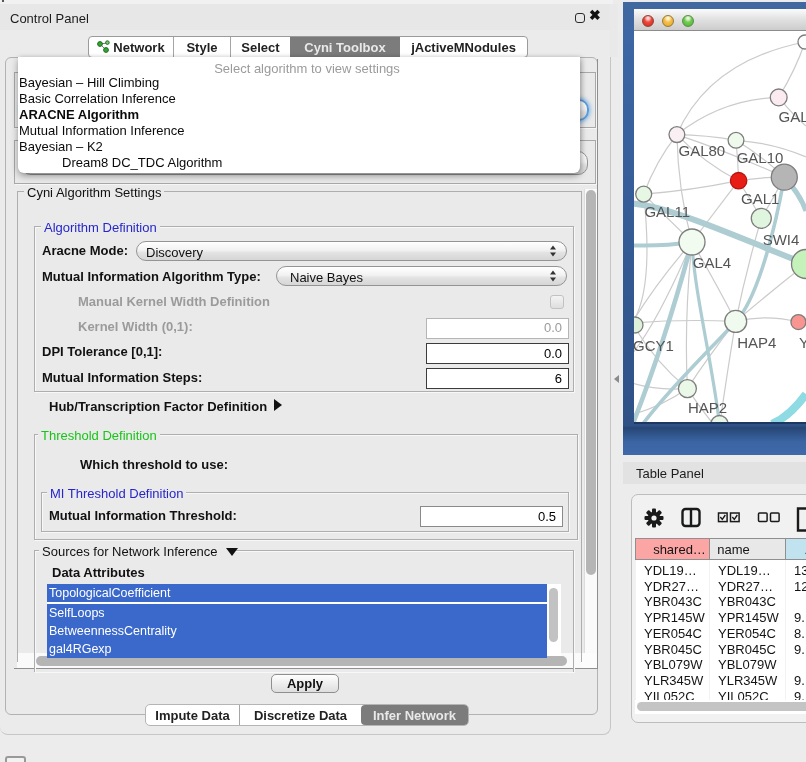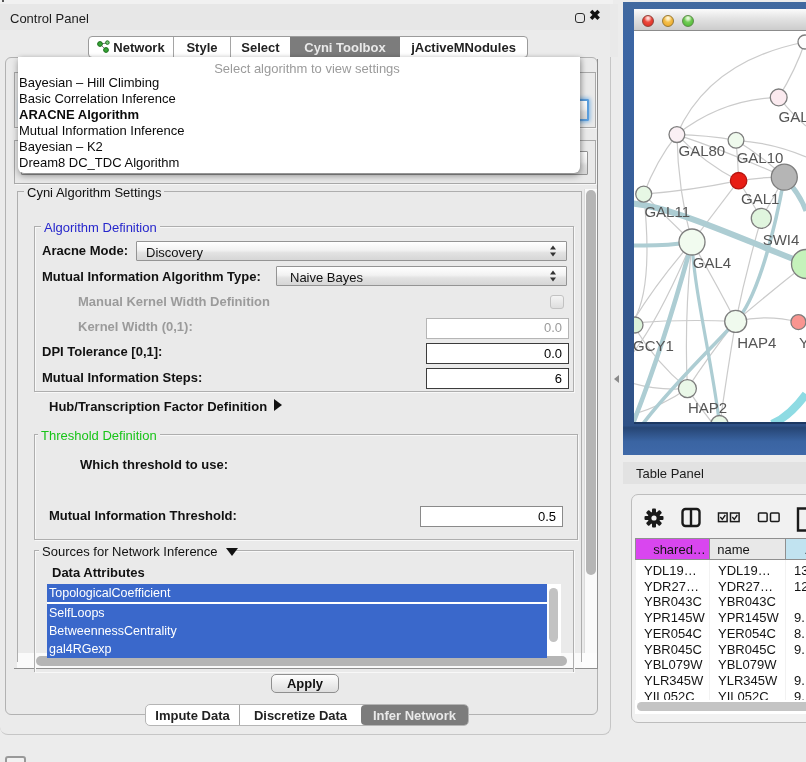--- a/index.html
+++ b/index.html
@@ -13,21 +13,21 @@
 #floatbtn{position:absolute;left:575px;top:8.5px;width:10px;height:10px;border:1.5px solid #2a2a2a;border-radius:3px;}
 #closebtn{position:absolute;left:589px;top:3px;font-size:14px;font-weight:bold;color:#111;}
 
 #tabbar{position:absolute;left:88px;top:32px;height:22px;background:#fff;border:1px solid #9b9b9b;border-radius:4px;display:flex;align-items:center;font-size:13px;font-weight:bold;color:#222;}
 .tabseg{height:100%;display:flex;align-items:center;justify-content:center;position:relative;}
 .tabsep{width:1px;height:100%;background:#a5a5a5;}
 .tabsel{background:#7c7c7c;color:#e9e9e9;}
 
 #panel{position:absolute;left:5px;top:53px;width:593px;height:658px;background:#eaeaea;border:1px solid #b2b2b2;border-radius:6px;}
 .framebox{position:absolute;border:1px solid #a8a8a8;box-shadow:1px 1px 0 #f6f6f6;background:#e9e9e9;}
-.combo{position:absolute;background:linear-gradient(#ffffff,#f2f2f2 45%,#e2e2e2 60%,#d6d6d6);border:1px solid #949494;border-radius:1px;font-size:13px;color:#111;}
+.combo{position:absolute;background:linear-gradient(#ffffff,#f2f2f2 45%,#e2e2e2 60%,#d6d6d6);border:1px solid #949494;border-radius:10px;font-size:13px;color:#111;}
 .combo .ctxt{position:absolute;left:12px;top:3px;}
 .arrows{position:absolute;right:10px;top:50%;transform:translateY(-50%);width:6px;height:11px;}
 .arrows:before{content:"";position:absolute;left:0;top:0;border-left:3px solid transparent;border-right:3px solid transparent;border-bottom:4.5px solid #333;}
 .arrows:after{content:"";position:absolute;left:0;bottom:0;border-left:3px solid transparent;border-right:3px solid transparent;border-top:4.5px solid #333;}
 .group{position:absolute;border:1px solid #aeaeae;box-shadow:1px 1px 0 #f8f8f8,inset 1px 1px 0 #f8f8f8;}
 .gtitle{position:absolute;top:-7.5px;font-size:13px;background:#eaeaea;padding:0 3px;white-space:nowrap;}
 .blbl{font-size:13px;font-weight:bold;color:#111;position:absolute;white-space:nowrap;}
 .glbl{font-size:13px;font-weight:bold;color:#9b9b9b;position:absolute;white-space:nowrap;margin-left:34px;}
 .tfield{position:absolute;background:#fff;font-size:13px;text-align:right;padding-right:6px;}
 
@@ -126,20 +126,23 @@
       <div class="blbl" style="left:36px;top:312px;">Mutual Information Steps:</div>
       <div class="tfield" style="left:420px;top:310px;width:143px;height:21px;border:1px solid #3c3c3c;color:#000;line-height:19px;">6</div>
       <div class="blbl" style="left:43px;top:341px;">Hub/Transcription Factor Definition</div>
       <div class="abs" style="left:268px;top:341px;width:0;height:0;border-top:6px solid transparent;border-bottom:6px solid transparent;border-left:8px solid #111;"></div>
 
       <div class="group" style="left:28px;top:376px;width:544px;height:106px;">
         <div class="gtitle" style="left:3px;color:#18c418;">Threshold Definition</div>
       </div>
       <div class="blbl" style="left:74px;top:399px;">Which threshold to use:</div>
 
+      <div class="group" style="left:35px;top:434px;width:528px;height:40px;">
+        <div class="gtitle" style="left:5px;color:#2626cc;">MI Threshold Definition</div>
+      </div>
       <div class="blbl" style="left:43px;top:450px;">Mutual Information Threshold:</div>
       <div class="tfield" style="left:414px;top:448px;width:143px;height:21px;border:1px solid #8a8a8a;color:#000;line-height:19px;">0.5</div>
 
       <div class="group" style="left:28px;top:492px;width:540px;height:122px;border-bottom:none;">
         <div class="gtitle" style="left:4px;color:#111;">Sources for Network Inference&nbsp;&nbsp;&nbsp;&nbsp;</div>
       </div>
       <div class="abs" style="left:220px;top:490px;width:0;height:0;border-left:6.5px solid transparent;border-right:6.5px solid transparent;border-top:8px solid #111;z-index:3;"></div>
       <div class="blbl" style="left:38px;top:507px;padding-left:8px;">Data Attributes</div>
       <div id="datalist" style="left:41px;top:526px;width:514px;height:72px;">
         <div class="litem" style="width:500px;">TopologicalCoefficient</div>
@@ -158,21 +161,21 @@
     </div>
   </div>
 
   <div id="overlay">
     <div class="hdr" style="top:4px;padding-left:16px;">Select algorithm to view settings</div>
     <div class="oitem" style="top:18px;">Bayesian – Hill Climbing</div>
     <div class="oitem" style="top:34px;">Basic Correlation Inference</div>
     <div class="oitem" style="top:50px;font-weight:bold;">ARACNE Algorithm</div>
     <div class="oitem" style="top:66px;">Mutual Information Inference</div>
     <div class="oitem" style="top:82px;">Bayesian – K2</div>
-    <div class="oitem" style="top:98px;">Dream8 DC_TDC Algorithm</div>
+    <div class="oitem" style="top:98px;margin-left:43px;">Dream8 DC_TDC Algorithm</div>
   </div>
 
   <div class="abs" style="left:5px;top:756px;width:21px;height:14px;border:2px solid #999999;border-radius:3px;background:#f2f2f2;"></div>
 
   <div class="abs" style="left:614px;top:375px;width:0;height:0;border-top:4px solid transparent;border-bottom:4px solid transparent;border-right:5px solid #8a8a8a;"></div>
 
   <div id="netwin">
     <div id="nettitle">
       <div class="light" style="left:8px;background:radial-gradient(circle at 50% 22%,#ffd5d2 0 10%,rgba(255,200,200,0) 42%),radial-gradient(circle at 50% 40%,#f25c50,#e23429 70%,#a9221a);border:1px solid #93423a;"></div>
       <div class="light" style="left:28px;background:radial-gradient(circle at 50% 22%,#fff3cf 0 10%,rgba(255,240,200,0) 42%),radial-gradient(circle at 50% 40%,#f8ce63,#eeaf33 70%,#b77c12);border:1px solid #9a7b33;"></div>
@@ -296,21 +299,21 @@
     </svg>
     <div class="abs" style="left:3px;top:43px;width:181px;height:176px;background:#fff;"></div>
       <table class="tp">
         <colgroup>
           <col style="width:74px">
           <col style="width:76px">
           <col style="width:48px">
         </colgroup>
       <tbody>
           <tr>
-            <th style="background:#d946ef;padding-left:14px;margin-left:44px;">shared…</th>
+            <th style="background:#fca5a5;padding-left:14px;margin-left:44px;">shared…</th>
             <th style="background:#e8e8e8;padding-right:28px;">name</th>
             <th style="background:#c1e3f0;">A</th>
           </tr>
       <tr>
             <td>YDL19…</td>
             <td>YDL19…</td>
             <td>13…</td>
           </tr>
       <tr>
             <td>YDR27…</td>

